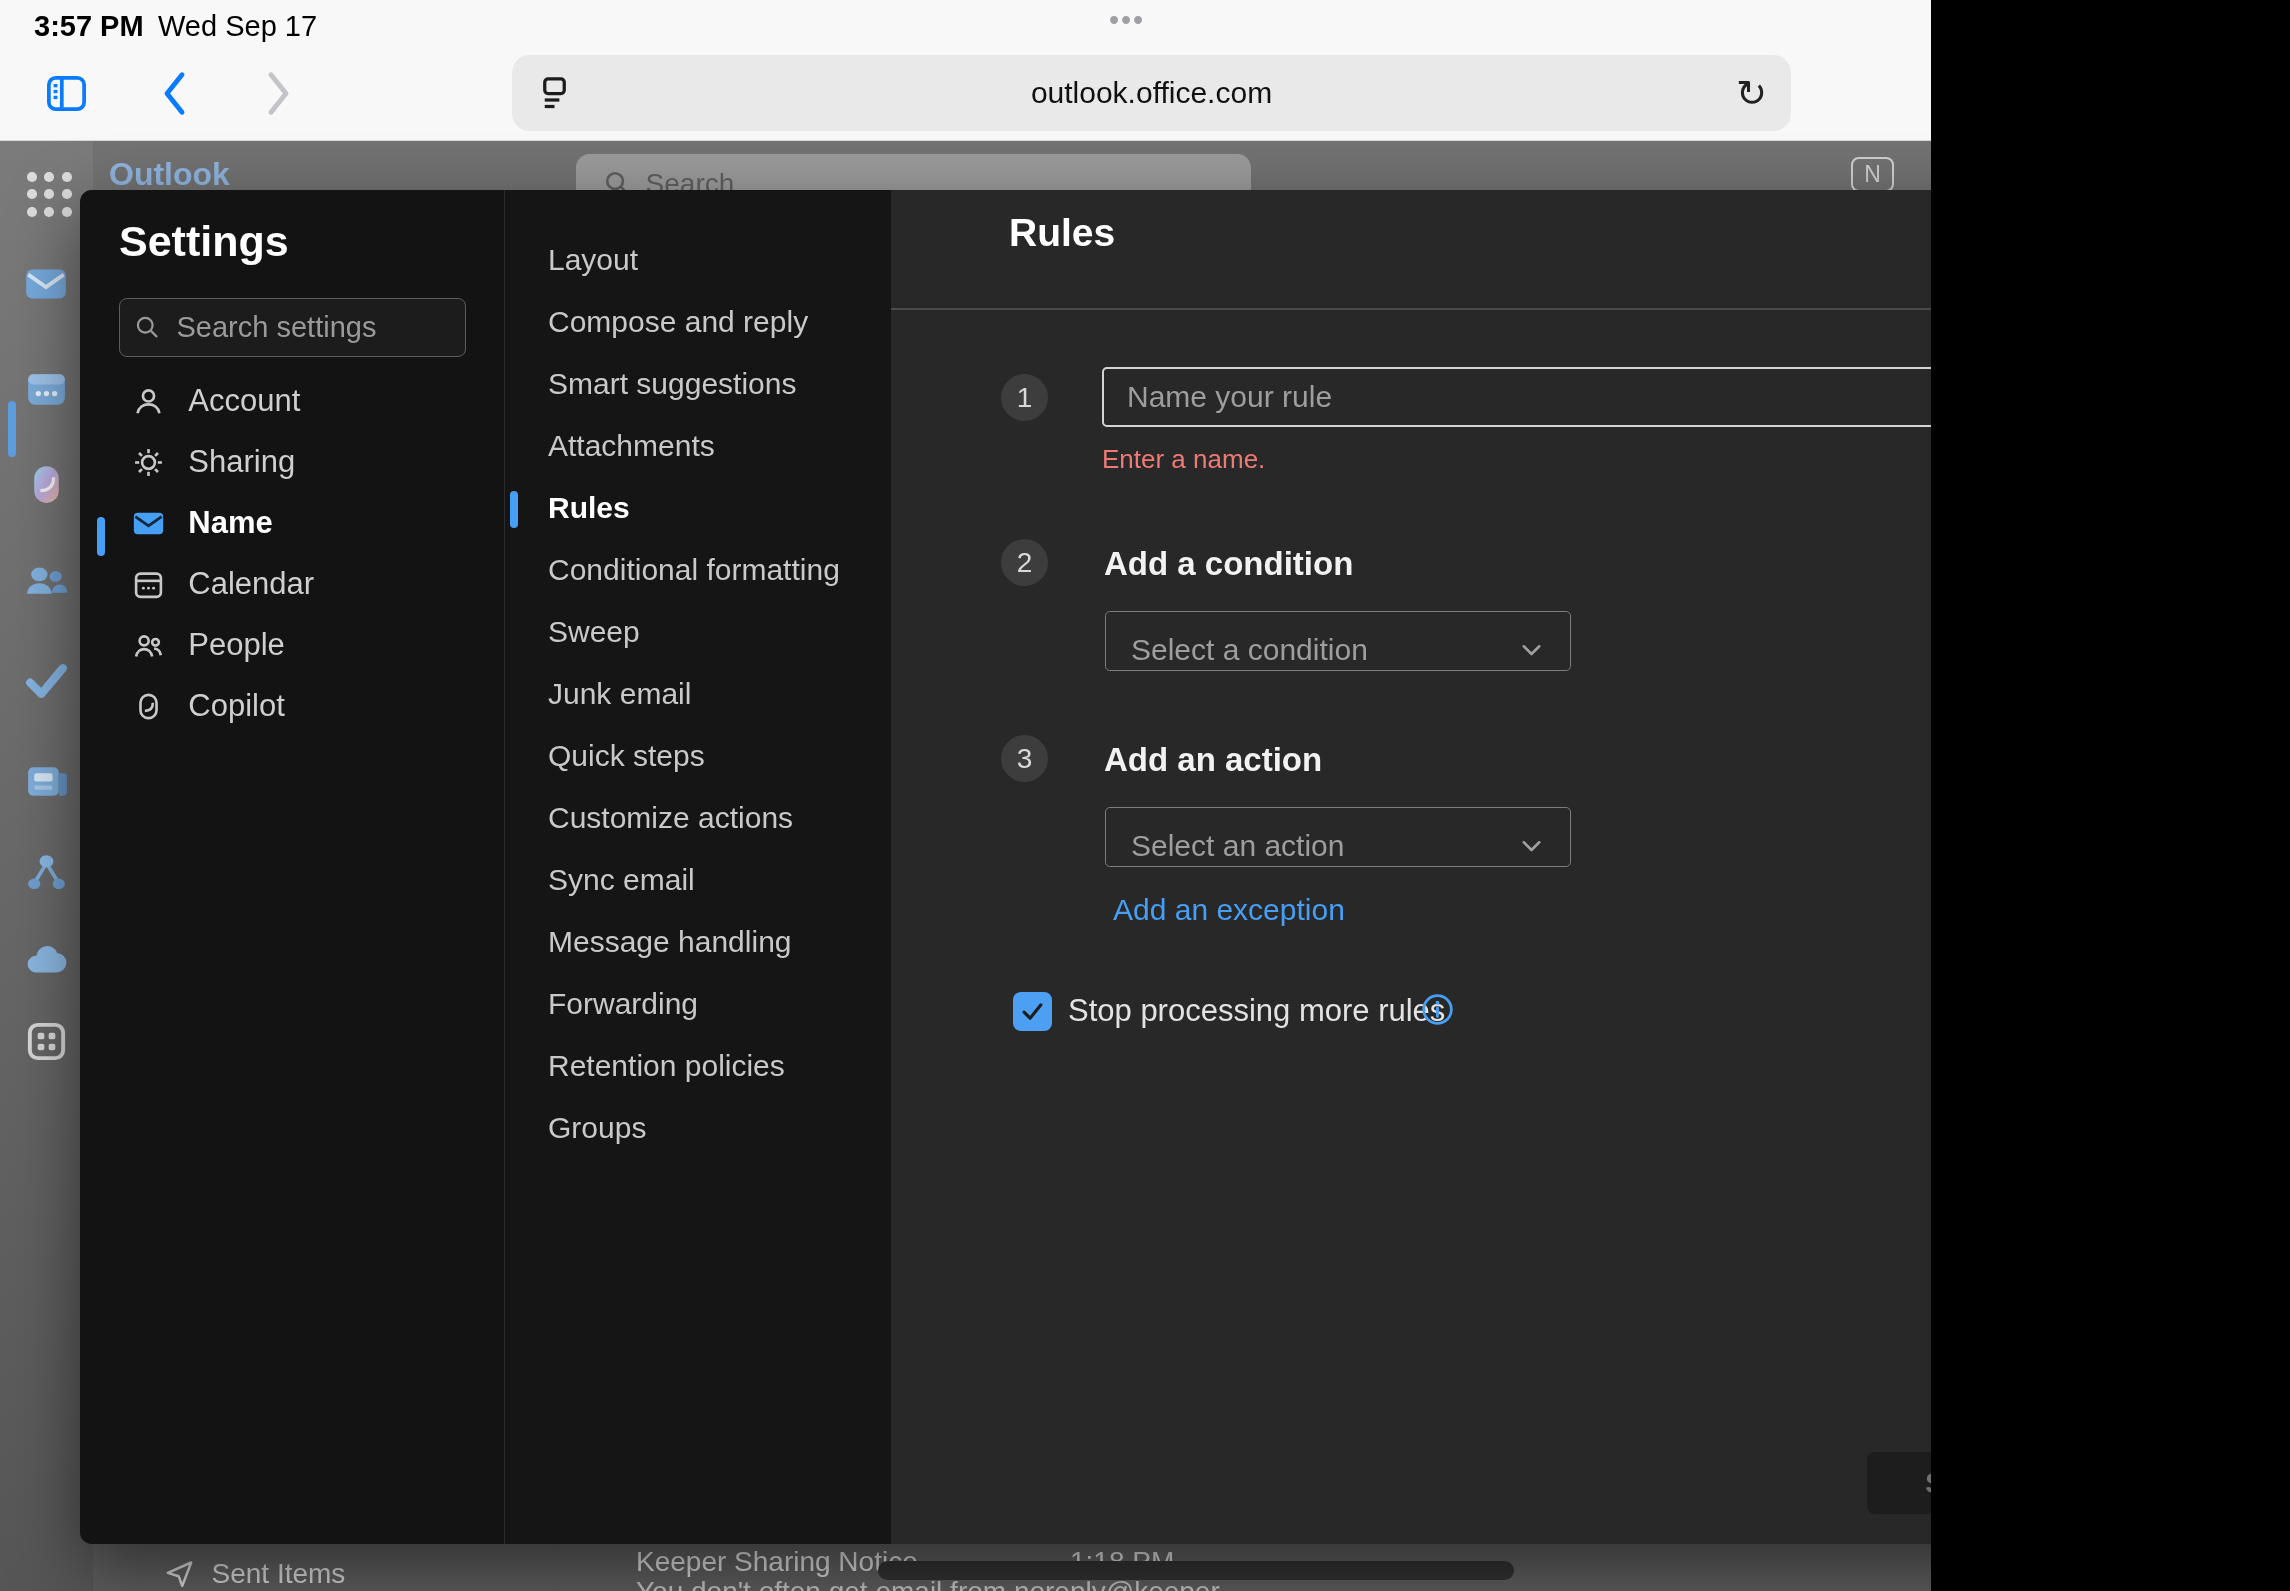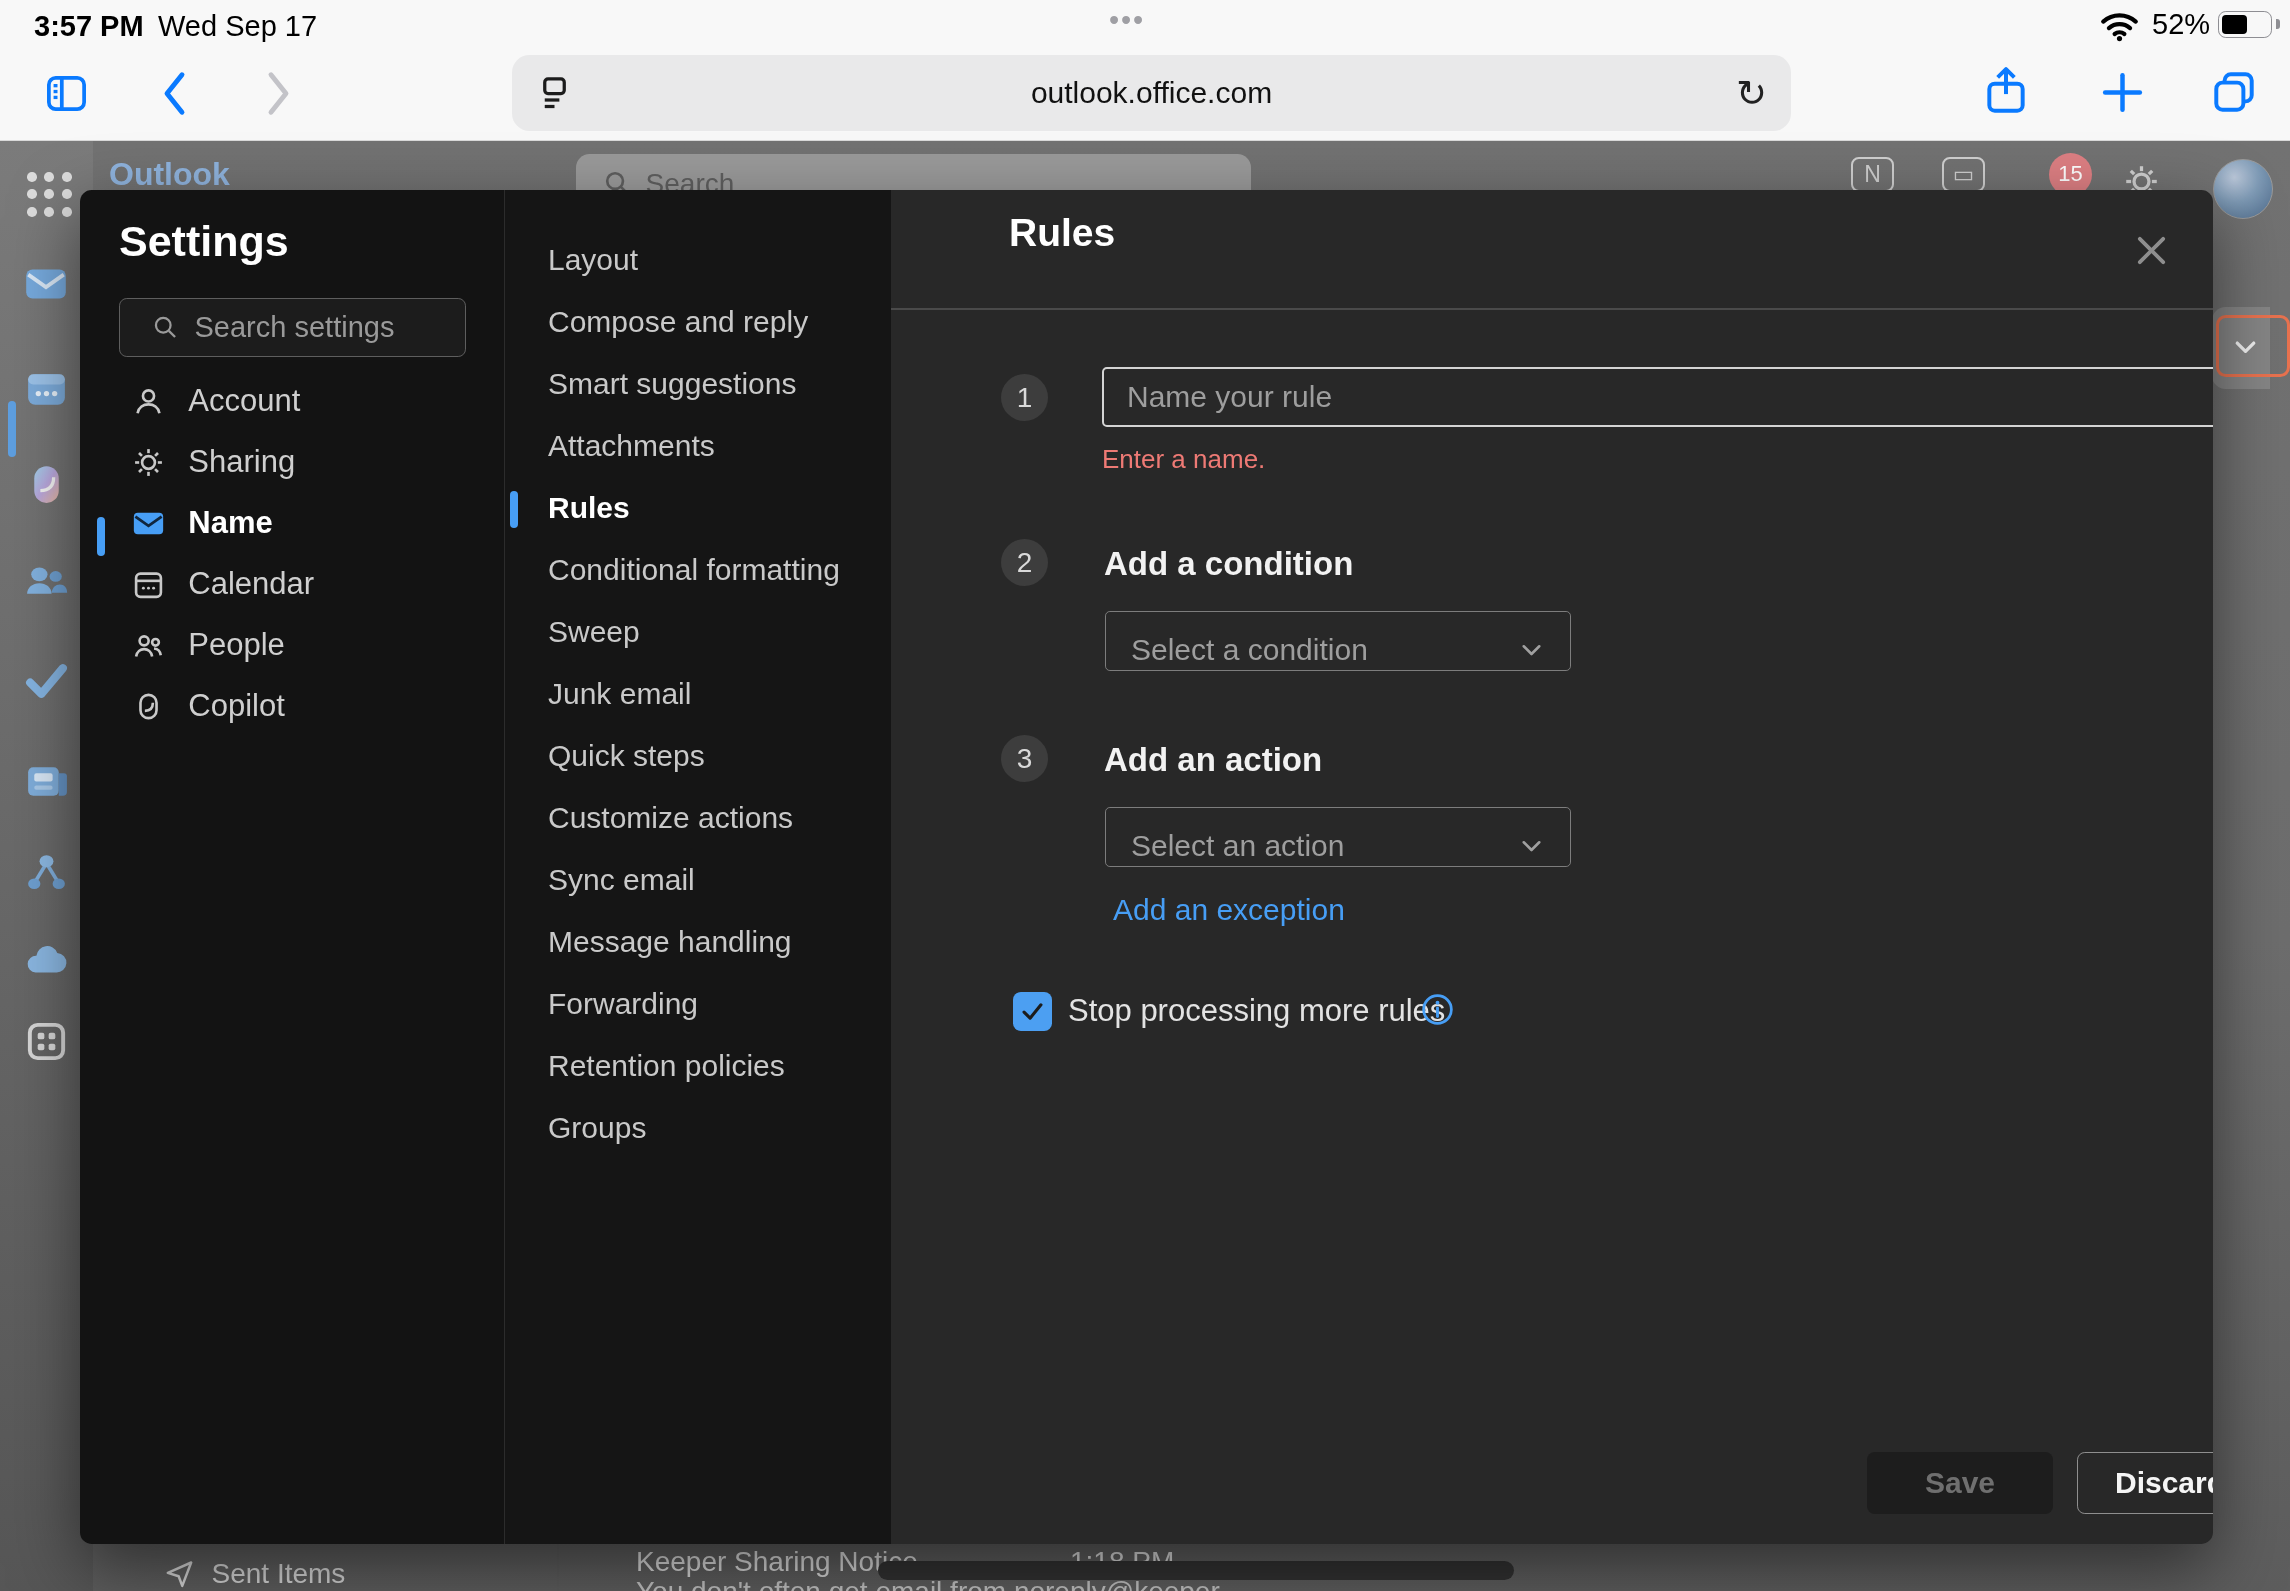--- a/index.html
+++ b/index.html
@@ -1,18 +1,18 @@
 <!DOCTYPE html>
 <html><head>
 <meta charset="utf-8">
 <style>
   * { margin:0; padding:0; box-sizing:border-box; }
   html,body { background:#000; }
   body { font-family:"Liberation Sans","DejaVu Sans",sans-serif; }
-  .screen { position:relative; width:2290px; height:1591px; overflow:hidden; background:#f0abfc; }
+  .screen { position:relative; width:1931px; height:1591px; overflow:hidden; background:#f0abfc; }
   .abs { position:absolute; }
 
   
   .chrome-top { left:0; top:0; width:2290px; height:141px; background:#f8f8f8; border-bottom:1px solid #d9d9d9; }
   .status-time { left:34px; top:9.7px; font-size:29px; font-weight:700; color:#000; }
   .status-date { left:158px; top:9.7px; font-size:29px; font-weight:400; color:#000; }
   .status-dots { left:1109px; top:3.9px; font-size:29px; color:#9f9fa4; letter-spacing:1.9px; }
   .status-pct { left:2152px; top:7.8px; font-size:29px; color:#000; }
   .battery-body { left:2218px; top:10.7px; width:54px; height:27px; border:1.9px solid #8e8e93; border-radius:7.8px; }
   .battery-fill { left:2222px; top:14.6px; width:25px; height:19.4px; background:#000; border-radius:3.9px; }
@@ -45,21 +45,21 @@
   .mail-prev { left:636px; top:1576px; font-size:28px; color:#c2c2c2; }
   .home-bar { left:878px; top:1560px; width:636px; height:19.4px; background:#323232; border-radius:9.7px; }
 
   
   .modal { left:80px; top:190px; width:2133px; height:1354px; border-radius:11.6px; box-shadow:0 24px 68px rgba(0,0,0,.5); overflow:hidden; }
   .pane-left { left:0; top:0; width:424px; height:1354px; background:#131313; }
   .pane-mid { left:424px; top:0; width:387px; height:1354px; background:#151515; border-left:1.9px solid #2c2c2c; }
   .pane-right { left:811px; top:0; width:1322px; height:1354px; background:#282828; }
 
   .settings-title { left:39px; top:27px; font-size:43px; font-weight:700; color:#fff; }
-  .settings-search { left:39px; top:108px; width:347px; height:59px; background:#1c1c1c; border:1.9px solid #5e5e5e; border-radius:7.8px; display:flex; align-items:center; padding-left:32px; gap:15.5px; }
+  .settings-search { left:39px; top:108px; width:347px; height:59px; background:#1c1c1c; border:1.9px solid #5e5e5e; border-radius:7.8px; display:flex; align-items:center; padding-left:14px; gap:15.5px; }
   .settings-search input { background:transparent; border:none; outline:none; color:#cfcfcf; font-size:29px; width:262px; font-family:inherit; }
   .settings-search input::placeholder { color:#9a9a9a; }
 
   .snav { left:0; top:193px; width:424px; }
   .snav-item { position:relative; height:61px; display:flex; padding-left:50px; gap:21.3px; color:#cfcfcf; font-size:31px; cursor:default; }
   .snav-item.sel { color:#fff; font-weight:700; }
   .snav-item.sel .selbar { position:absolute; left:16.5px; top:11.6px; width:8.7px; height:39px; background:#479ef5; border-radius:4.9px; }
   .snav-ic { width:37px; height:37px; display:flex; align-items:center; justify-content:center; }
 
   .mnav { left:424px; top:233px; width:387px; }

